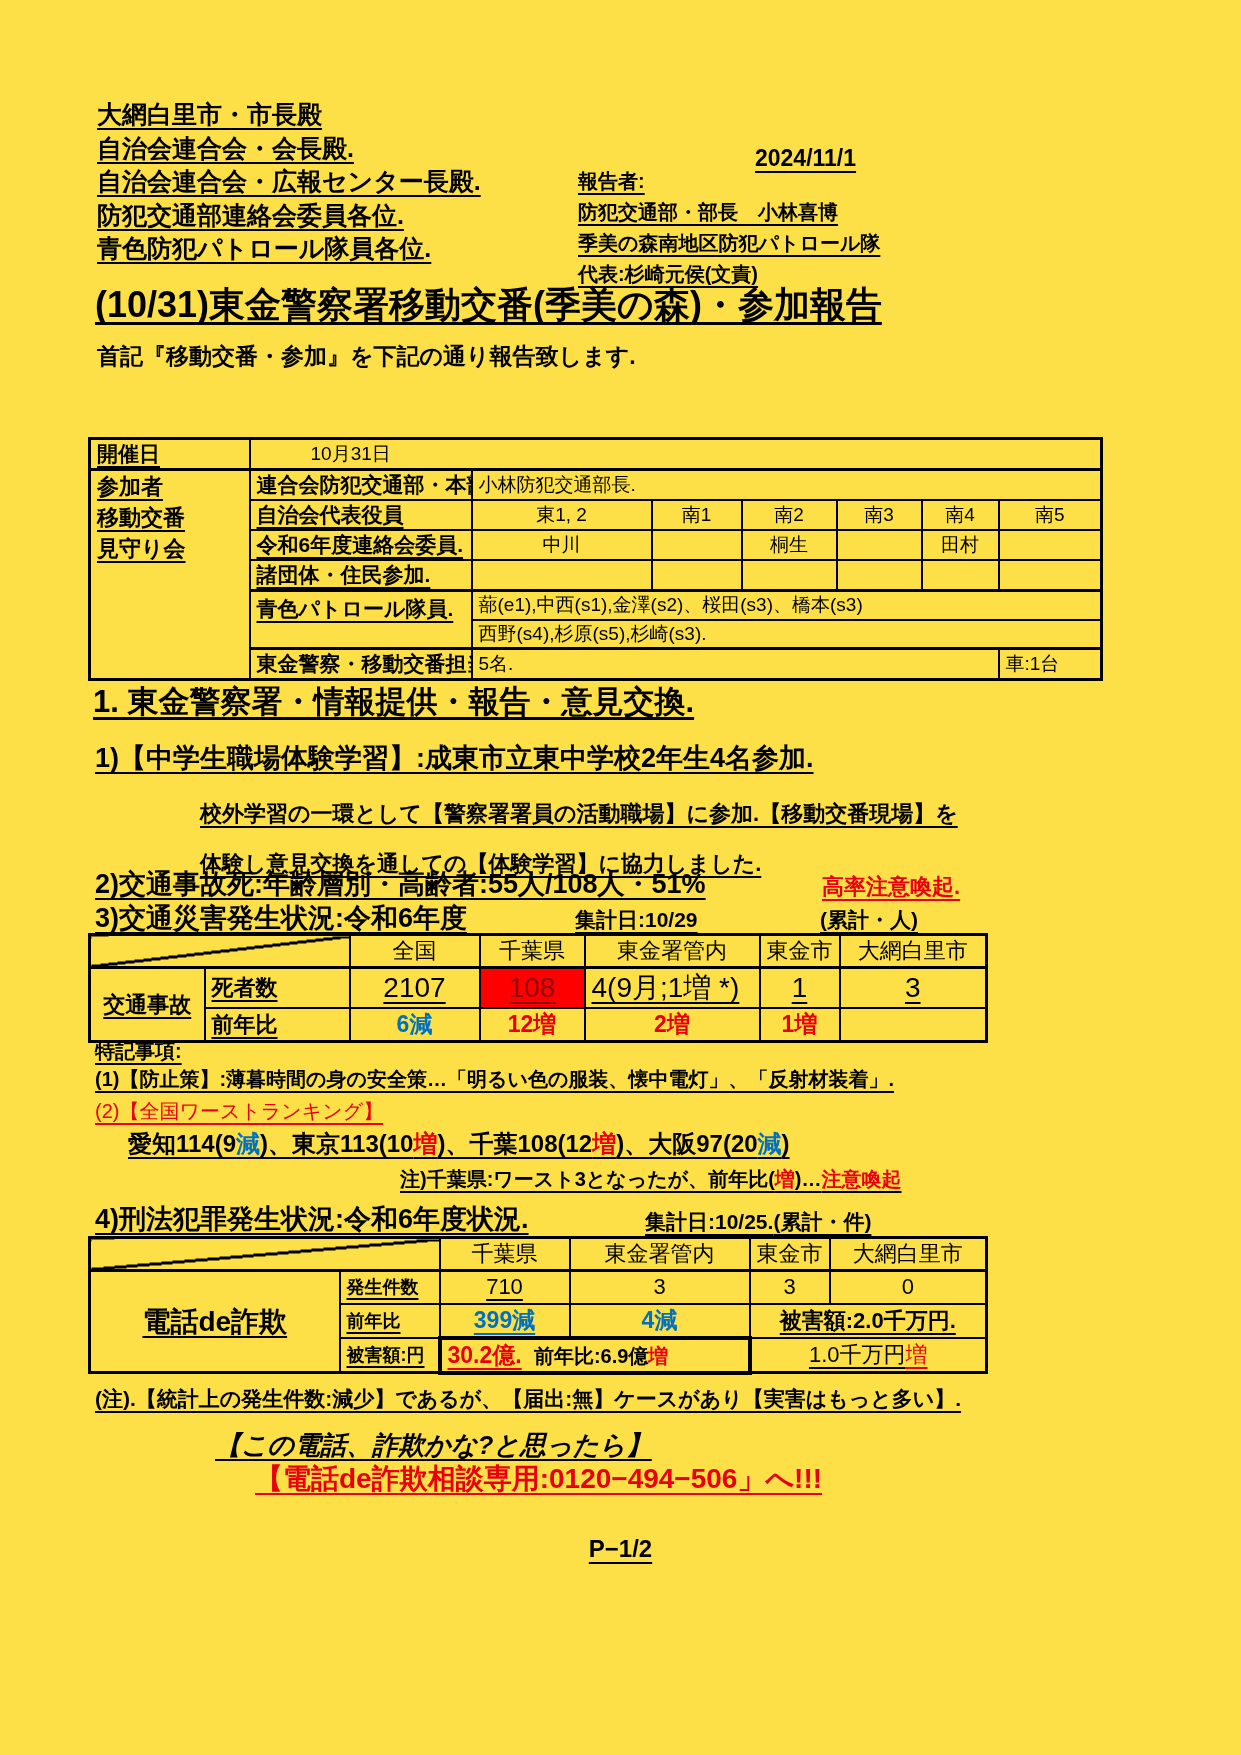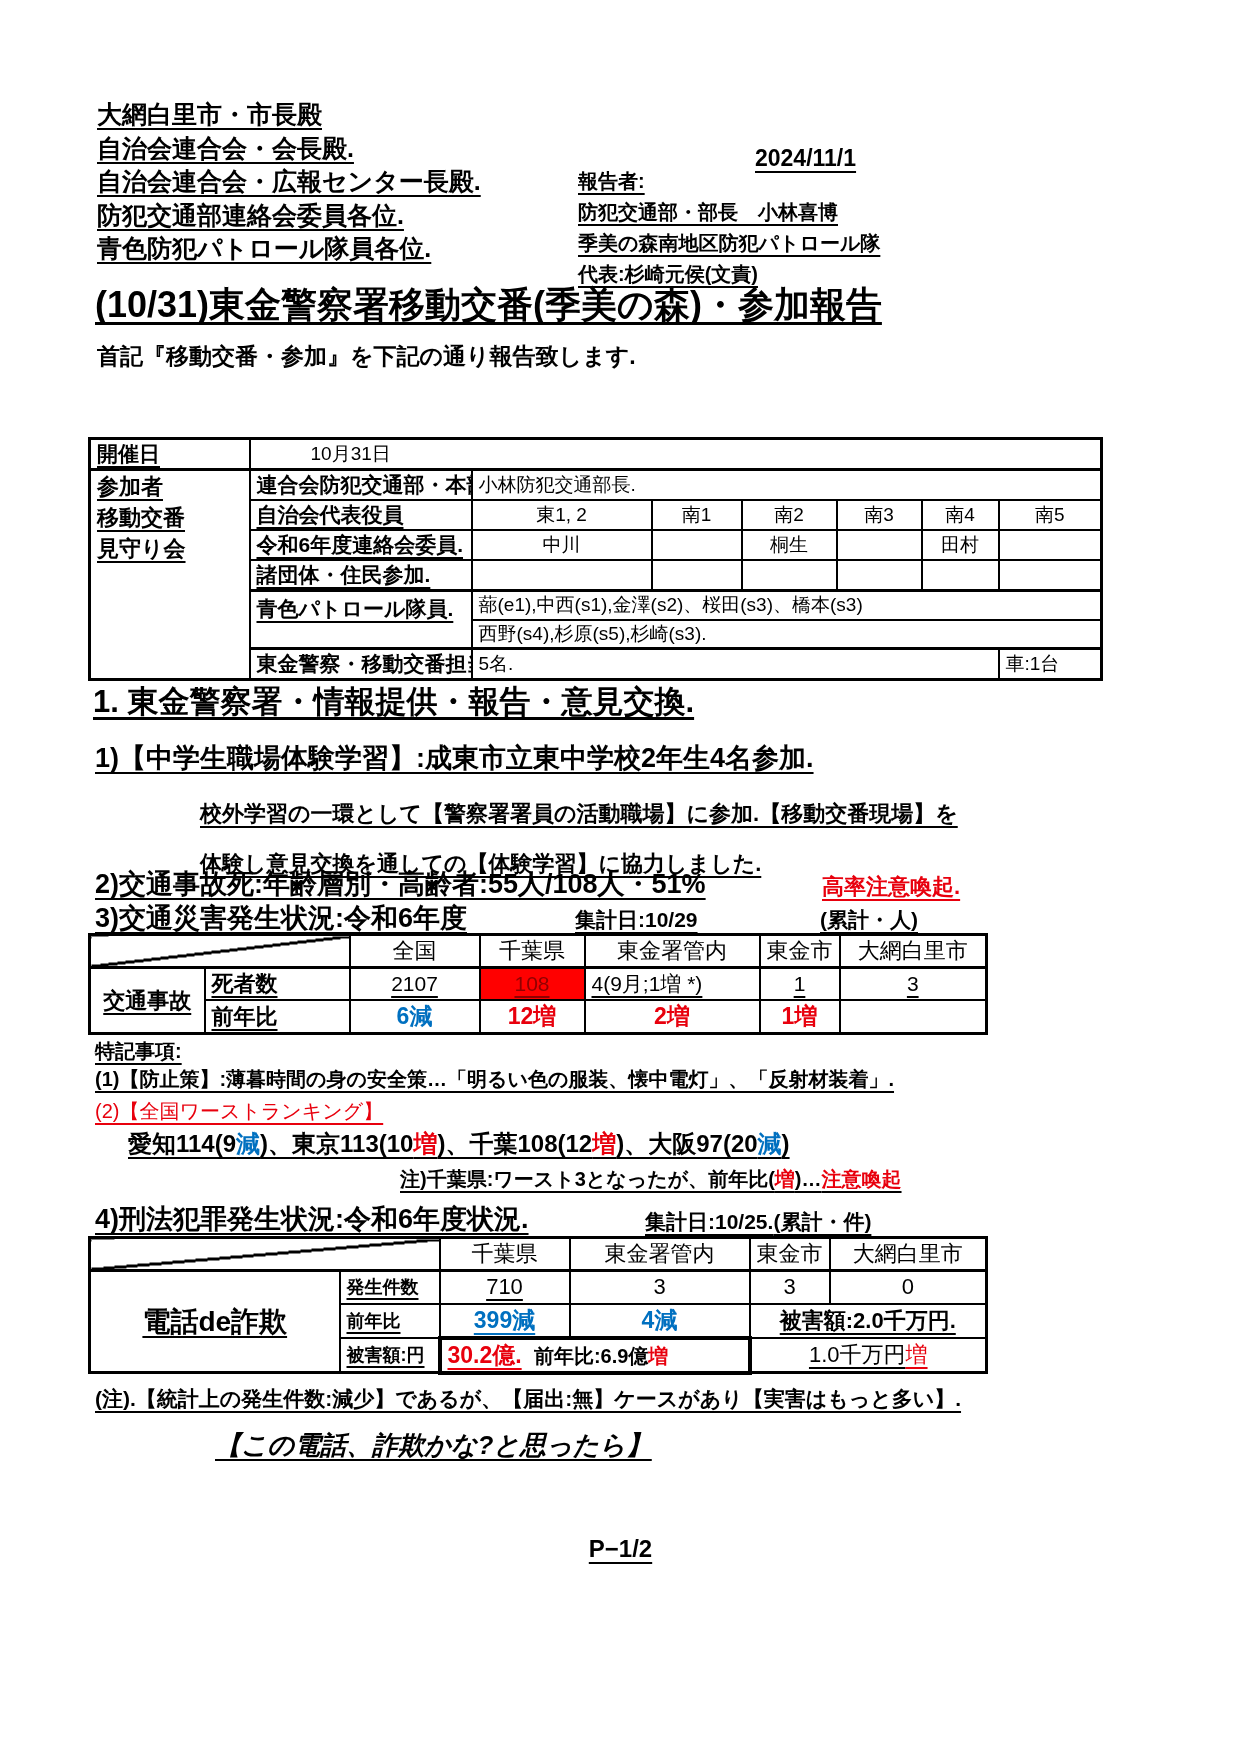--- a/index.html
+++ b/index.html
@@ -1,19 +1,19 @@
 <!DOCTYPE html>
 <html><head>
 <meta charset="utf-8">
 <style>
   * { margin:0; padding:0; box-sizing:border-box; }
   html,body { background:#888; }
   .page {
     position:relative; width:1241px; height:1755px; margin:0 auto;
-    background:#ffffff; color:#000;
+    background:#fde047; color:#000;
     font-family:"Liberation Sans","DejaVu Sans",sans-serif;
     overflow:hidden;
   }
   .abs { position:absolute; }
   .u  { text-decoration:underline; text-underline-offset:5px; text-decoration-skip-ink:none; text-decoration-thickness:1.5px; }
   .red  { color:#e8000d; }
   .blue { color:#0070c0; }
   .c { text-align:center; }
   .l { text-align:left; }
 
@@ -54,21 +54,21 @@
   .line2 { left:95px; top:866px; }
   .alert { left:822px; top:872px; font-size:22px; font-weight:bold; }
   .line3 { left:95px; top:900px; }
   .tally { font-size:21px; font-weight:bold; }
   .t3tally { left:575px; top:906px; }
   .t3unit  { left:820px; top:906px; }
 
   
   .t3 { left:88px; top:933px; width:897px; }
   .t3 th { font-size:22px; font-weight:normal; height:32px; border-bottom-width:3px; }
-  .t3 td { height:31px; font-size:21px; }
+  .t3 td { height:31px; font-size:28px; }
   .t3 .diag { border-bottom-width:3px; }
   .t3 .grp { font-size:22px; font-weight:bold; }
   .t3 .lbl { font-size:22px; font-weight:bold; }
   .t3 .yoy { font-size:23px; font-weight:bold; }
   .redbg { background:#ff0000; color:#900000; }
 
   .tokki { left:95px; top:1038px; font-size:20px; font-weight:bold; }
   .note1 { left:95px; top:1066px; font-size:20px; font-weight:bold; }
   .note2 { left:95px; top:1098px; font-size:20px; font-weight:normal; }
   .ranking { left:128px; top:1128px; font-size:24px; font-weight:bold; }
@@ -280,16 +280,17 @@
       <td class="lbl u">被害額:円</td>
       <td colspan="2" class="thick"><span class="amt red u">30.2億.</span>&nbsp;&nbsp;<span class="small">前年比:6.9億</span><span class="small red">増</span></td>
       <td colspan="2" class="c"><span class="u">1.0千万円</span><span class="u red">増</span></td>
     </tr>
   </tbody>
     </table>
 
   <div class="abs fraud-note u">(注).【統計上の発生件数:減少】であるが、【届出:無】ケースがあり【実害はもっと多い】.</div>
 
   <div class="abs callout1 u">【この電話、詐欺かな?と思ったら】</div>
+  <div class="abs callout2 red u">【電話de詐欺相談専用:0120−494−506」へ!!!</div>
 
   <div class="abs pagenum"><span>P−1/2</span></div>
 
 </div>
 
 </body></html>

